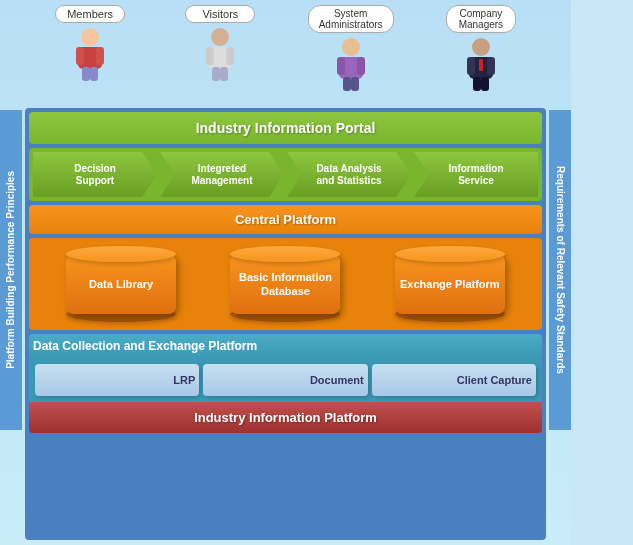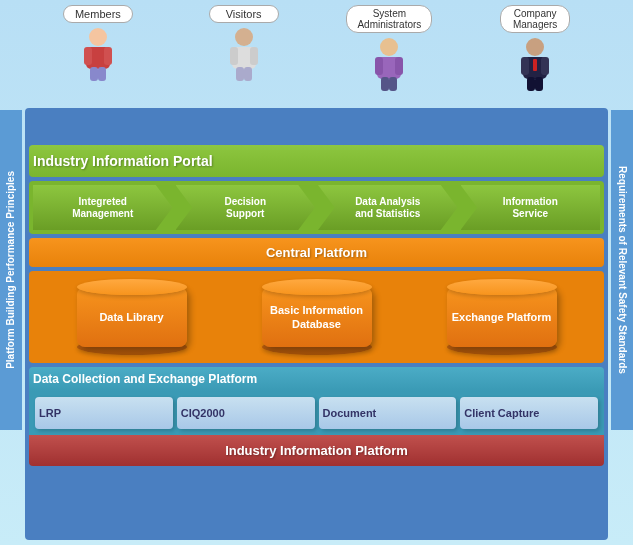--- a/index.html
+++ b/index.html
@@ -6,21 +6,21 @@
     body {
       width: 633px;
       height: 545px;
       font-family: Arial, sans-serif;
       font-size: 12px;
       overflow: hidden;
       background: #c8e8f8;
     }
 
     .diagram-container {
-      width: 633px;
+      width: 571px;
       height: 545px;
       position: relative;
       background: linear-gradient(180deg, #b8dff5 0%, #c8ecf8 100%);
     }
 
     
     .side-label-left {
       position: absolute;
       left: 0;
       top: 110px;
@@ -113,28 +113,27 @@
       bottom: 5px;
       background: #4a7fc1;
       border-radius: 4px;
       padding: 4px;
     }
 
     
     .portal-bar {
       background: linear-gradient(180deg, #8dc63f 0%, #7ab52e 100%);
       border-radius: 4px;
-      text-align: left;
+      text-align: center;
       color: white;
       font-size: 14px;
       font-weight: bold;
       padding: 8px 4px;
       margin-bottom: 4px;
       text-shadow: 1px 1px 2px rgba(0,0,0,0.3);
-      margin-top: 33px;
     }
 
     
     .arrow-boxes-row {
       display: flex;
       gap: 3px;
       margin-bottom: 4px;
       padding: 4px 4px;
       background: #7ab52e;
       border-radius: 4px;
@@ -247,21 +246,21 @@
       margin-bottom: 0;
       background: #3a9ab5;
       padding: 6px 6px;
       border-radius: 0;
     }
 
     .bottom-box {
       flex: 1;
       background: linear-gradient(180deg, #c8e0f0 0%, #a8c8e8 100%);
       border-radius: 4px;
-      text-align: left;
+      text-align: right;
       color: #336;
       font-size: 11px;
       font-weight: bold;
       padding: 10px 4px;
       box-shadow: 2px 2px 4px rgba(0,0,0,0.2);
     }
 
     
     .industry-platform-bar {
       background: linear-gradient(180deg, #c0504d 0%, #a03030 100%);
@@ -349,22 +348,22 @@
 
   <div class="side-label-right">
     <span>Requirements of Relevant Safety Standards</span>
   </div>
 
   <div class="platform-area">
 
     <div class="portal-bar">Industry Information Portal</div>
 
     <div class="arrow-boxes-row">
+      <div class="arrow-box">Decision<br>Support</div>
       <div class="arrow-box">Integreted<br>Management</div>
-      <div class="arrow-box">Decision<br>Support</div>
       <div class="arrow-box">Data Analysis<br>and Statistics</div>
       <div class="arrow-box" style="clip-path: polygon(0 0, 100% 0, 100% 100%, 0 100%, 12% 50%);">Information<br>Service</div>
     </div>
 
     <div class="central-db-bar">Central Platform</div>
 
     <div class="cylinders-row">
 
       <div class="cylinder">
         <div class="cylinder-top"></div>
@@ -388,21 +387,20 @@
           <span>Exchange Platform</span>
         </div>
         <div class="cylinder-bottom"></div>
       </div>
     </div>
 
     <div class="exchange-platform-bar">Data Collection and Exchange Platform</div>
 
     <div class="bottom-boxes-row">
       <div class="bottom-box">LRP</div>
-      <div class="bottom-box">CIQ2000</div>
       <div class="bottom-box">Document</div>
       <div class="bottom-box">Client Capture</div>
     </div>
 
     <div class="industry-platform-bar">Industry Information Platform</div>
 
   </div>
 
 </div>
 

